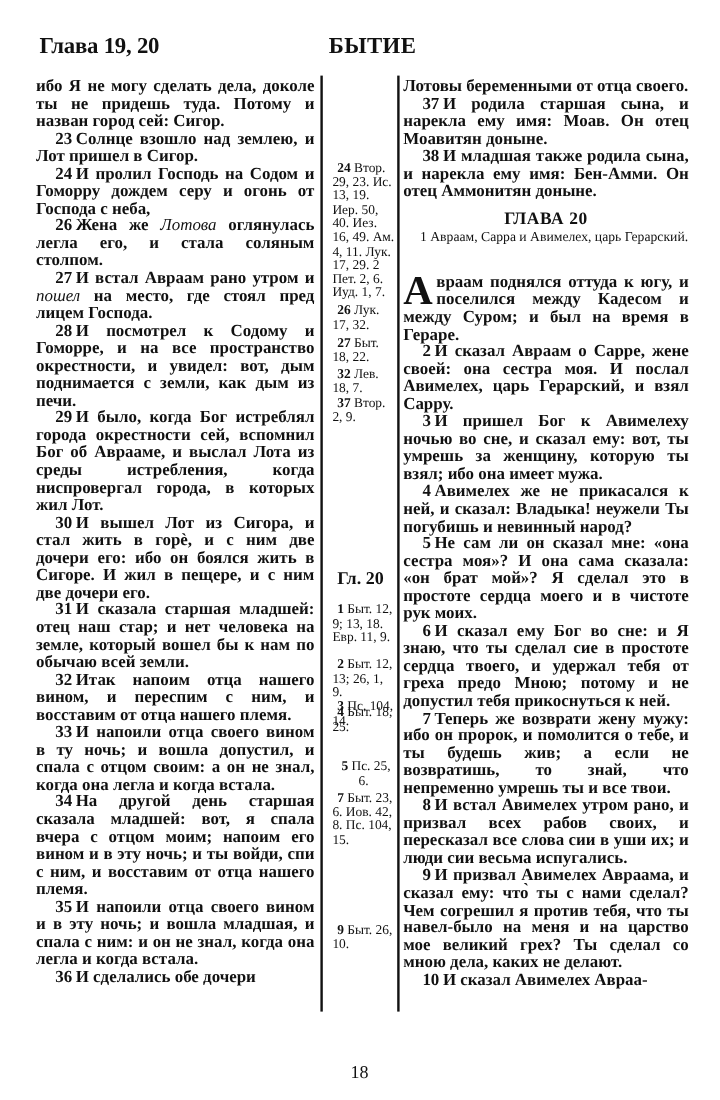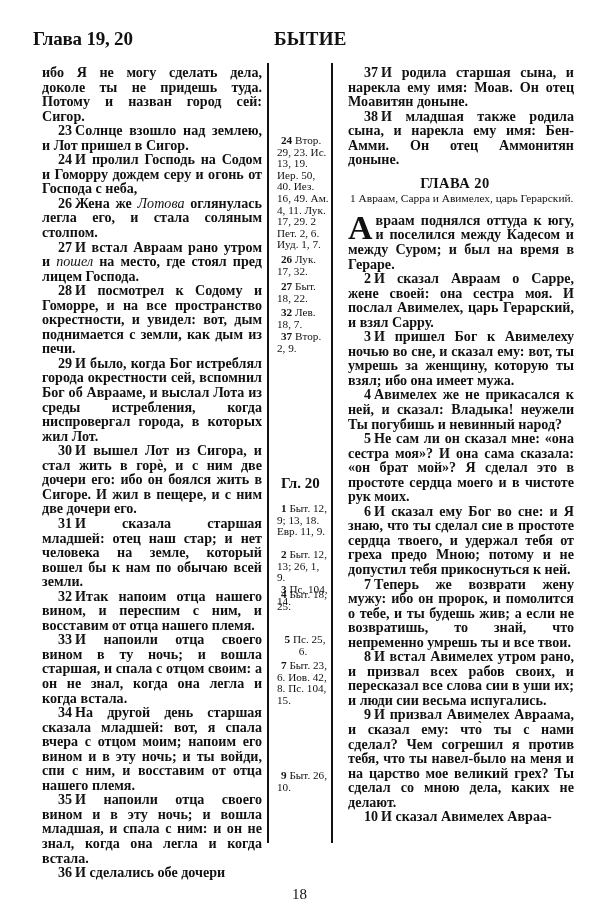--- a/index.html
+++ b/index.html
@@ -6,26 +6,26 @@
   body { width: 600px; height: 917px; position: relative; overflow: hidden;
          font-family: "Liberation Serif", "DejaVu Serif", serif; color: #111; }
   .hdr-left { position: absolute; left: 33px; top: 28px; font-size: 19px; font-weight: bold; letter-spacing: -0.2px; }
   .hdr-center { position: absolute; left: 274px; top: 28px; font-size: 19px; font-weight: bold; letter-spacing: 0.3px; }
   .col { position: absolute; font-size: 14.1px; line-height: 14.55px; font-weight: bold; text-align: justify; }
   .col-left { left: 30px; top: 65px; width: 232px; }
   .col-right { left: 336px; top: 65px; width: 238px; }
   .rule { position: absolute; width: 1.5px; background: #111; }
   .rule-1 { left: 267px; top: 63px; height: 780px; }
   .rule-2 { left: 331px; top: 63px; height: 780px; }
-  .p { margin: 0 0 0 12px; text-indent: 16px; }
+  .p { margin: 0 0 0 0; text-indent: 16px; }
   .p.cont { text-indent: 0; }
   .p .vn { margin-right: 3px; }
   .it { font-style: italic; font-weight: normal; }
   .ch-title { text-align: center; font-size: 14.5px; font-weight: bold; margin: 9px 0 2px 0; letter-spacing: 0.5px; }
-  .summary { font-size: 11.4px; line-height: 12.5px; font-weight: normal; text-indent: 14px; margin: 0 0 8px 0; text-align: justify; }
+  .summary { font-size: 11.4px; line-height: 12.5px; font-weight: normal; text-indent: 14px; margin: 0 0 23px 0; text-align: justify; }
   .dropcap { float: left; font-size: 34px; line-height: 28px; margin: 1px 3px 0 0; font-weight: bold; }
   .refs { position: absolute; left: 277px; width: 52px; font-size: 11.2px; line-height: 11.6px; font-weight: normal; }
   .ref { position: absolute; left: 0; width: 52px; }
   .ref .num { font-weight: bold; margin-left: 4px; }
   .ref-ch { position: absolute; left: 4px; font-size: 15px; font-weight: bold; }
   .pagenum { position: absolute; left: 292px; top: 886px; font-size: 15px; font-weight: normal; }
 </style>
 </head>
 <body>
 
@@ -39,21 +39,21 @@
   <p class="p cont"><span>ибо Я не могу сделать дела, доколе ты не придешь туда. Потому и назван город сей: Сигор.</span></p>
   <p class="p"><span class="vn">23</span><span>Солнце взошло над землею, и Лот пришел в Сигор.</span></p>
   <p class="p"><span class="vn">24</span><span>И пролил Господь на Содом и Гоморру дождем серу и огонь от Господа с неба,</span></p>
   <p class="p"><span class="vn">26</span><span>Жена же</span> <span class="it">Лотова</span> <span>оглянулась легла его, и стала соляным столпом.</span></p>
   <p class="p"><span class="vn">27</span><span>И встал Авраам рано утром и</span> <span class="it">пошел</span> <span>на место, где стоял пред лицем Господа.</span></p>
   <p class="p"><span class="vn">28</span><span>И посмотрел к Содому и Гоморре, и на все пространство окрестности, и увидел: вот, дым поднимается с земли, как дым из печи.</span></p>
   <p class="p"><span class="vn">29</span><span>И было, когда Бог истреблял города окрестности сей, вспомнил Бог об Аврааме, и выслал Лота из среды истребления, когда ниспровергал города, в которых жил Лот.</span></p>
   <p class="p"><span class="vn">30</span><span>И вышел Лот из Сигора, и стал жить в горѐ, и с ним две дочери его: ибо он боялся жить в Сигоре. И жил в пещере, и с ним две дочери его.</span></p>
   <p class="p"><span class="vn">31</span><span>И сказала старшая младшей: отец наш стар; и нет человека на земле, который вошел бы к нам по обычаю всей земли.</span></p>
   <p class="p"><span class="vn">32</span><span>Итак напоим отца нашего вином, и переспим с ним, и восставим от отца нашего племя.</span></p>
-  <p class="p"><span class="vn">33</span><span>И напоили отца своего вином в ту ночь; и вошла старшая, и спала с отцом своим: а он не знал, когда она легла и когда встала.</span></p>
+  <p class="p"><span class="vn">33</span><span>И напоили отца своего вином в ту ночь; и вошла допустил, и спала с отцом своим: а он не знал, когда она легла и когда встала.</span></p>
   <p class="p"><span class="vn">34</span><span>На другой день старшая сказала младшей: вот, я спала вчера с отцом моим; напоим его вином и в эту ночь; и ты войди, спи с ним, и восставим от отца нашего племя.</span></p>
   <p class="p"><span class="vn">35</span><span>И напоили отца своего вином и в эту ночь; и вошла младшая, и спала с ним: и он не знал, когда она легла и когда встала.</span></p>
   <p class="p"><span class="vn">36</span><span>И сделались обе дочери</span></p>
 </div>
 
 <div class="refs" style="top:0;height:679px;">
   <div class="ref" style="top:135px;"><span class="num">24</span> <span>Втор. 29, 23. Ис. 13, 19. Иер. 50, 40. Иез. 16, 49. Ам. 4, 11. Лук. 17, 29. 2 Пет. 2, 6. Иуд. 1, 7.</span></div>
   <div class="ref" style="top:254px;"><span class="num">26</span> <span>Лук. 17, 32.</span></div>
   <div class="ref" style="top:281px;"><span class="num">27</span> <span>Быт. 18, 22.</span></div>
   <div class="ref" style="top:307px;"><span class="num">32</span> <span>Лев. 18, 7.</span></div>
@@ -62,20 +62,21 @@
   <div class="ref" style="top:503px;"><span class="num">1</span> <span>Быт. 12, 9; 13, 18. Евр. 11, 9.</span></div>
   <div class="ref" style="top:549px;"><span class="num">2</span> <span>Быт. 12, 13; 26, 1, 9.</span></div>
   <div class="ref" style="top:584px;"><span class="num">3</span> <span>Пс. 104, 14.</span></div>
   <div class="ref" style="top:589px;"><span class="num">4</span> <span>Быт. 18, 25.</span></div>
   <div class="ref" style="top:634px;text-align:center;"><span class="num">5</span> <span>Пс. 25, 6.</span></div>
   <div class="ref" style="top:660px;"><span class="num">7</span> <span>Быт. 23, 6. Иов. 42, 8. Пс. 104, 15.</span></div>
   <div class="ref" style="top:770px;"><span class="num">9</span> <span>Быт. 26, 10.</span></div>
 </div>
 
 <div class="col col-right">
+  <p class="p cont"><span>Лотовы беременными от отца своего.</span></p>
   <p class="p"><span class="vn">37</span><span>И родила старшая сына, и нарекла ему имя: Моав. Он отец Моавитян доныне.</span></p>
   <p class="p"><span class="vn">38</span><span>И младшая также родила сына, и нарекла ему имя: Бен-Амми. Он отец Аммонитян доныне.</span></p>
 
   <div class="ch-title">ГЛАВА 20</div>
   <p class="summary">1 Авраам, Сарра и Авимелех, царь Герарский.</p>
 
   <p class="p cont"><span class="dropcap">А</span><span>враам поднялся оттуда к югу, и поселился между Кадесом и между Суром; и был на время в Гераре.</span></p>
   <p class="p"><span class="vn">2</span><span>И сказал Авраам о Сарре, жене своей: она сестра моя. И послал Авимелех, царь Герарский, и взял Сарру.</span></p>
   <p class="p"><span class="vn">3</span><span>И пришел Бог к Авимелеху ночью во сне, и сказал ему: вот, ты умрешь за женщину, которую ты взял; ибо она имеет мужа.</span></p>
   <p class="p"><span class="vn">4</span><span>Авимелех же не прикасался к ней, и сказал: Владыка! неужели Ты погубишь и невинный народ?</span></p>

